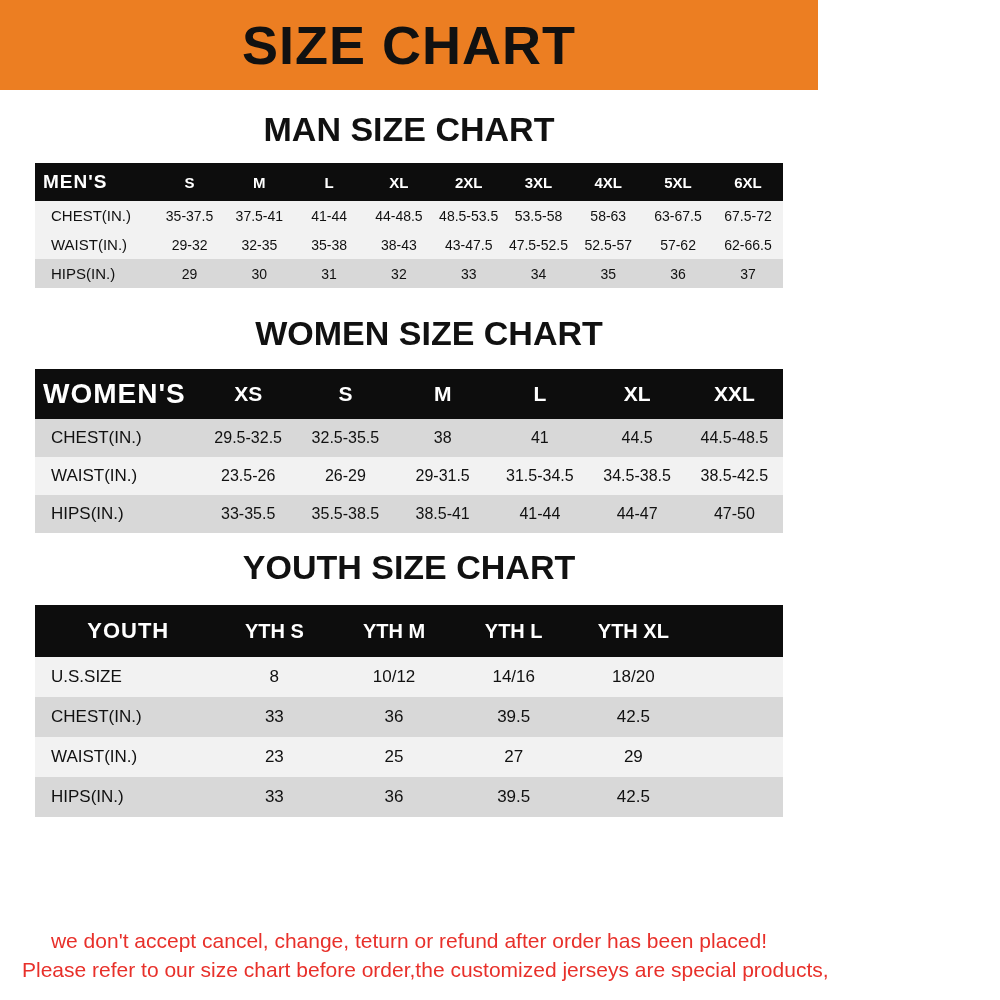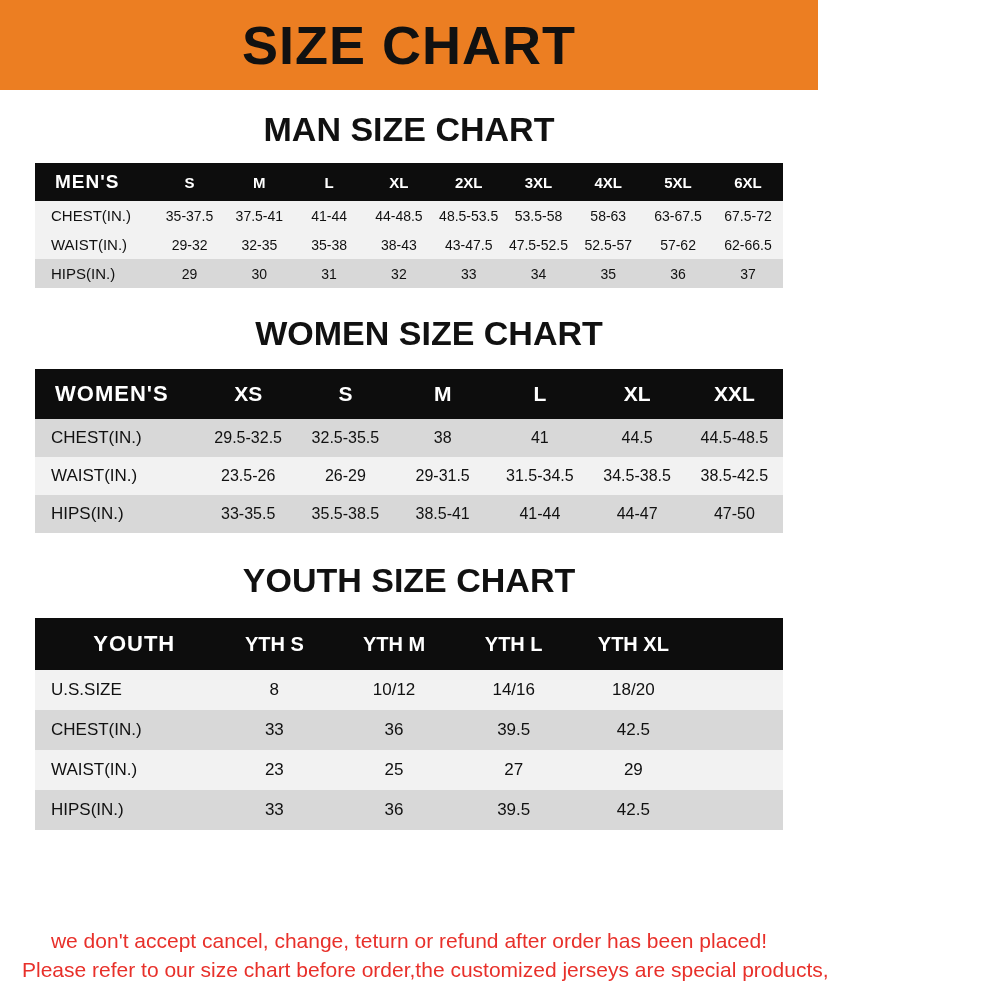--- a/index.html
+++ b/index.html
@@ -40,39 +40,39 @@
     text-align: center;
     font-weight: 900;
     font-size: 34px;
     letter-spacing: 0px;
     color: #111111;
     margin: 0;
     border-radius: 12px;
   }
   .men-title   { padding-top: 20px; padding-bottom: 14px; }
   .women-title { padding-top: 26px; padding-bottom: 16px; margin-left: 40px; }
-  .youth-title { padding-top: 28px; padding-bottom: 18px; }
+  .youth-title { padding-top: 15px; padding-bottom: 18px; }
 
   
   .table-wrap { padding: 0 35px; }
   table {
     width: 100%;
     border-collapse: collapse;
     table-layout: fixed;
   }
   thead th {
     background: #0d0d0d;
     color: #ffffff;
     font-weight: 900;
     text-align: center;
     vertical-align: middle;
   }
   thead th.rowlabel {
     text-align: left;
-    padding-left: 20px;
+    padding-left: 8px;
     letter-spacing: 1px;
   }
   tbody td {
     text-align: center;
     color: #111111;
     vertical-align: middle;
   }
   tbody td.rowlabel {
     text-align: left;
     padding-left: 16px;
@@ -81,21 +81,21 @@
   tbody tr.plain td { background: #f2f2f2; }
 
   
   .men thead th { height: 38px; font-size: 15px; }
   .men thead th.rowlabel { font-size: 19px; }
   .men tbody td { height: 29px; font-size: 14px; }
   .men tbody td.rowlabel { font-size: 15px; }
 
   
   .women thead th { height: 50px; font-size: 21px; }
-  .women thead th.rowlabel { font-size: 22px; }
+  .women thead th.rowlabel { font-size: 28px; }
   .women tbody td { height: 38px; font-size: 16px; }
   .women tbody td.rowlabel { font-size: 17px; }
 
   
   .youth thead th { height: 52px; font-size: 20px; }
   .youth thead th.rowlabel { font-size: 22px; text-align: center; }
   .youth tbody td { height: 40px; font-size: 17px; }
   .youth tbody td.rowlabel { font-size: 17px; }
 
   

